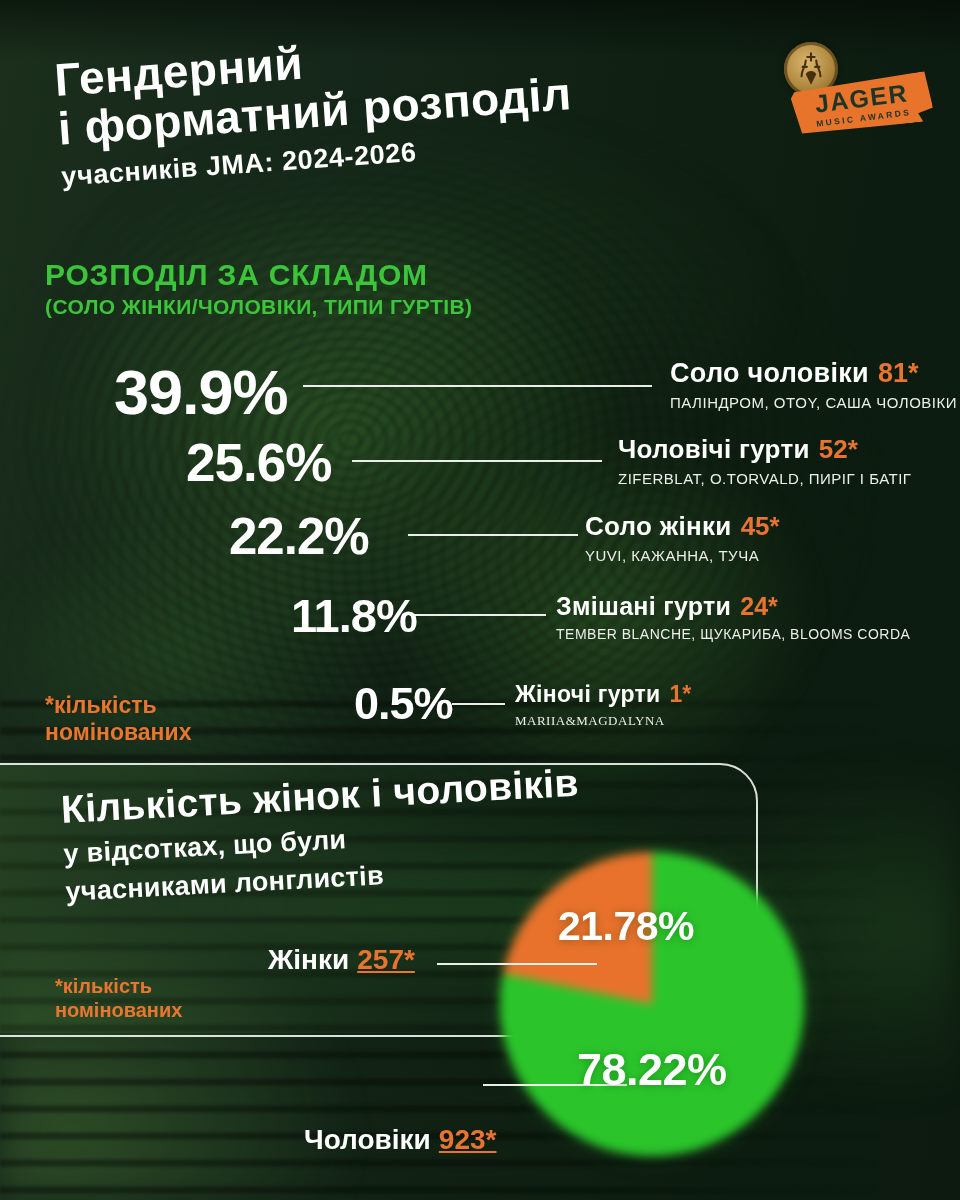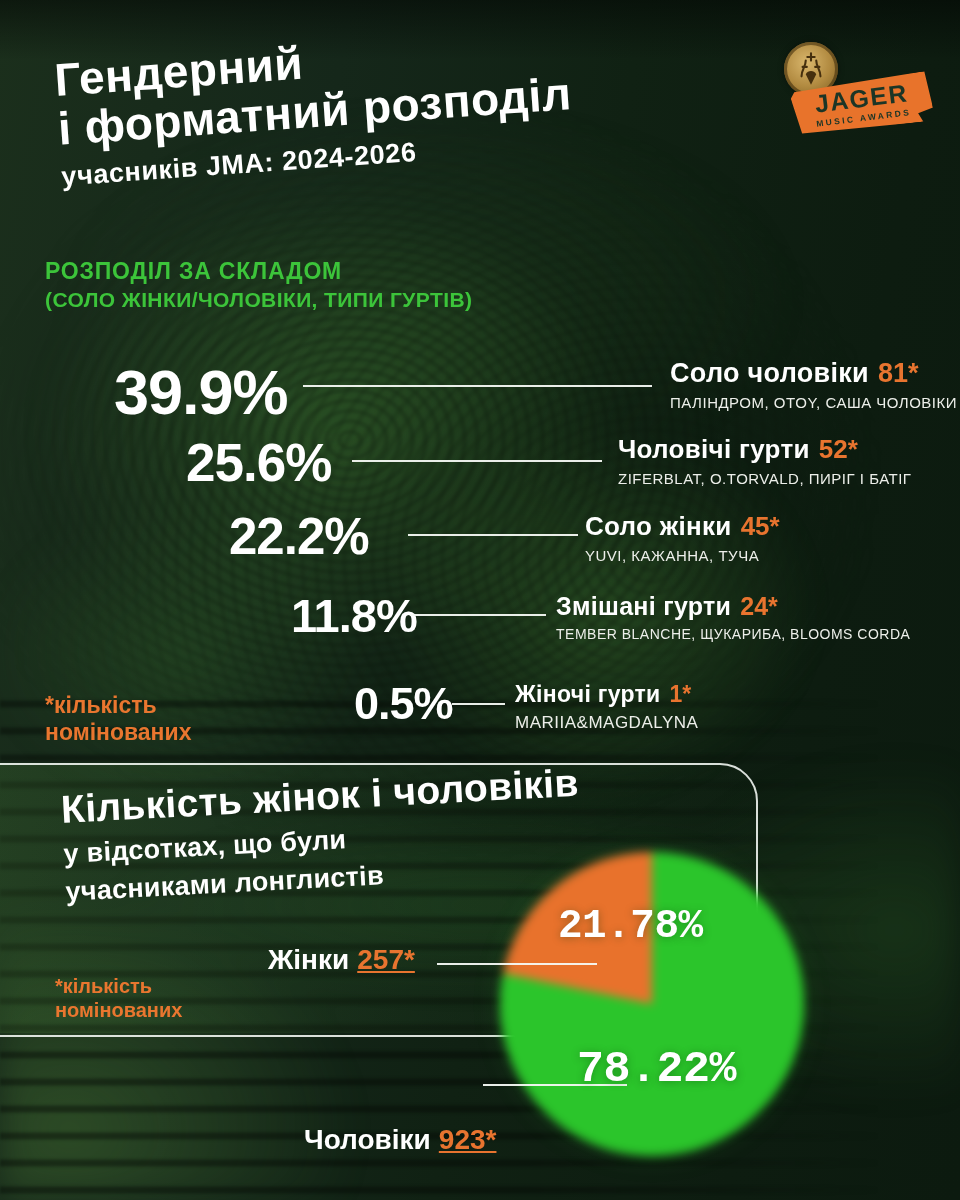--- a/index.html
+++ b/index.html
@@ -43,21 +43,21 @@
   .logo-banner{position:absolute;left:13px;top:41px;width:140px;height:50px;background:#E8732B;
       transform:rotate(-7deg);
       clip-path:polygon(3% 10%, 97% 0%, 100% 74%, 89% 82%, 92% 100%, 5% 94%, 0 22%);
       display:flex;flex-direction:column;align-items:center;justify-content:center;
       color:#1c3526;text-align:center;}
   .logo-banner .brand{font-size:25px;font-weight:800;letter-spacing:1.5px;line-height:1;}
   .logo-banner .sub{font-size:8.5px;font-weight:700;letter-spacing:2.4px;margin-top:2px;}
 
   
   .s1-head{position:absolute;left:45px;top:258px;color:#3CC43A;}
-  .s1-head .h1{font-size:23px;font-weight:800;letter-spacing:.8px;}
+  .s1-head .h1{font-size:30px;font-weight:800;letter-spacing:.8px;}
   .s1-head .h2{font-size:21px;font-weight:600;letter-spacing:.4px;margin-top:3px;}
 
   
   .pct{position:absolute;font-weight:800;letter-spacing:-1px;white-space:nowrap;z-index:6;}
   .lead{position:absolute;height:2px;background:rgba(246,249,244,.95);z-index:6;}
   .lbl{position:absolute;white-space:nowrap;z-index:6;}
   .lbl .lt{font-weight:800;letter-spacing:.3px;}
   .lbl .lc{font-weight:800;color:#E8742F;margin-left:9px;}
   .lbl .la{font-weight:400;color:#EDEFEA;letter-spacing:.5px;margin-top:5px;}
 
@@ -73,21 +73,21 @@
   .r3 .lead{left:408px;top:534px;width:170px;}
   .r3 .lbl{left:585px;top:511px;font-size:26px;}
   .r3 .la{font-size:15px;}
   .r4 .pct{left:291px;top:588px;font-size:47px;}
   .r4 .lead{left:410px;top:614px;width:136px;}
   .r4 .lbl{left:556px;top:592px;font-size:25px;}
   .r4 .la{font-size:14px;}
   .r5 .pct{left:354px;top:678px;font-size:45px;}
   .r5 .lead{left:452px;top:703px;width:53px;}
   .r5 .lbl{left:515px;top:681px;font-size:23px;}
-  .r5 .la{font-size:17px;}
+  .r5 .la{font-size:13px;font-family:Liberation Serif, serif;}
 
   .note{position:absolute;color:#E9762F;font-weight:800;line-height:1.18;z-index:6;}
   .note1{left:45px;top:692px;font-size:23px;}
   .note2{left:55px;top:975px;font-size:20px;}
 
   
   .panel-fill{position:absolute;left:-40px;top:763px;width:796px;height:270px;border-radius:38px;
       background:linear-gradient(95deg, rgba(80,140,60,.22), rgba(46,92,44,.12) 60%, rgba(32,64,34,.05));
       z-index:2;}
   .panel-border{position:absolute;left:-40px;top:763px;width:794px;height:270px;border-radius:38px;
@@ -103,21 +103,21 @@
   .men-label{left:280px;top:1124px;margin-left:24px;}
   .women-line{left:437px;top:963px;width:160px;z-index:8;}
   .men-line{left:483px;top:1084px;width:144px;z-index:8;}
 
   .pie-glow{position:absolute;left:432px;top:784px;width:440px;height:440px;border-radius:50%;
       background:radial-gradient(closest-side, rgba(62,220,62,.34), rgba(62,220,62,.12) 62%, transparent 76%);
       filter:blur(10px);z-index:4;}
   .pie{position:absolute;left:500px;top:852px;width:304px;height:304px;border-radius:50%;
       filter:blur(5px);z-index:5;}
   .pie-pct{position:absolute;font-weight:800;letter-spacing:-.5px;z-index:8;
-      text-shadow:0 1px 8px rgba(0,50,0,.35);font-family:Liberation Mono, monospace;}
+      text-shadow:0 1px 8px rgba(0,50,0,.35);}
   .pie-pct.women{left:558px;top:903px;font-size:41px;}
   .pie-pct.men{left:577px;top:1028px;font-size:45px;margin-top:16px;}
 </style>
 </head>
 <body>
 
 <div class="page">
   <div class="layer bg-blobs"></div>
   <div class="layer bg-ridges"></div>
   <div class="layer bg-streaks"></div>

